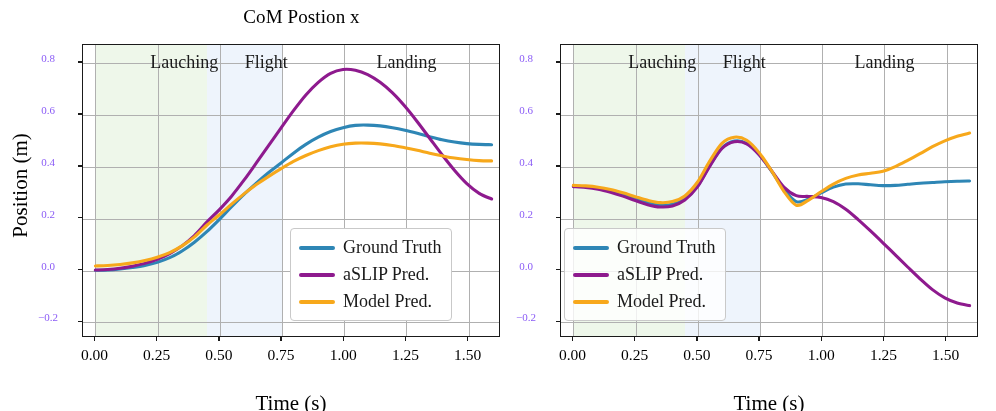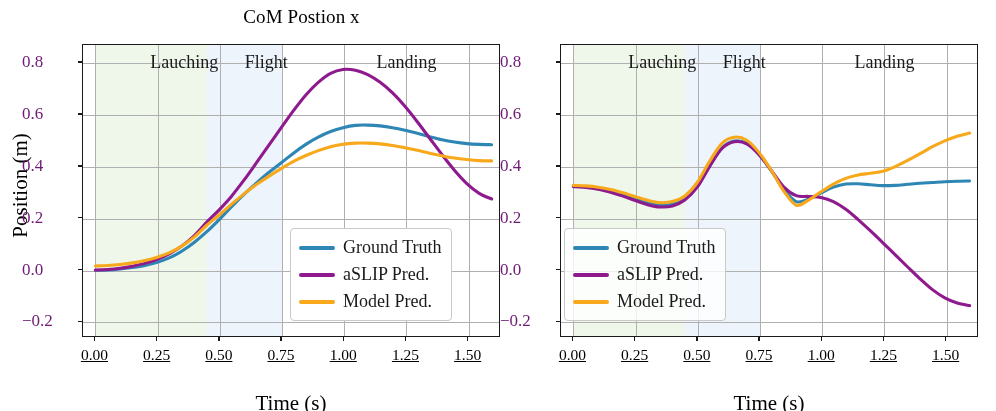--- a/index.html
+++ b/index.html
@@ -41,26 +41,26 @@
 
   .phase-label{
     position:absolute;font-size:18px;color:#1a1a1a;
     white-space:nowrap;top:7px;
   }
 
   .curve{position:absolute;left:0;top:0;width:100%;height:100%;}
 
   
   .ytick{
-    position:absolute;font-size:17px;color:#701a75;
-    text-align:left;white-space:nowrap;
+    position:absolute;font-size:11px;color:#8b5cf6;
+    text-align:center;white-space:nowrap;
   }
   .xtick{
     position:absolute;font-size:15.5px;color:#000;
-    text-align:center;white-space:nowrap;text-decoration:underline;
+    text-align:center;white-space:nowrap;
   }
   .tickmark{position:absolute;background:#1a1a1a;}
   .tickmark.y{width:4px;height:1.4px;}
   .tickmark.x{height:4px;width:1.4px;}
 
   .xlabel{
     position:absolute;font-size:21px;color:#000;text-align:center;
     white-space:nowrap;
     margin-top:15px;
   }

